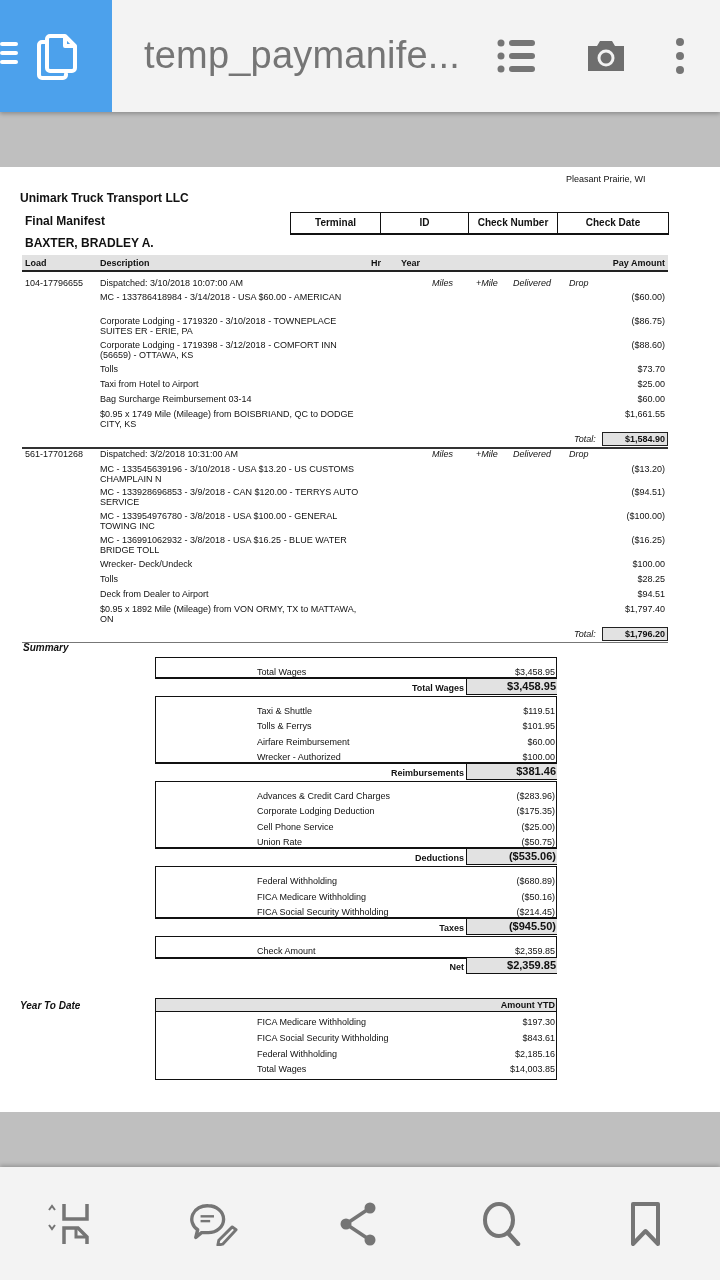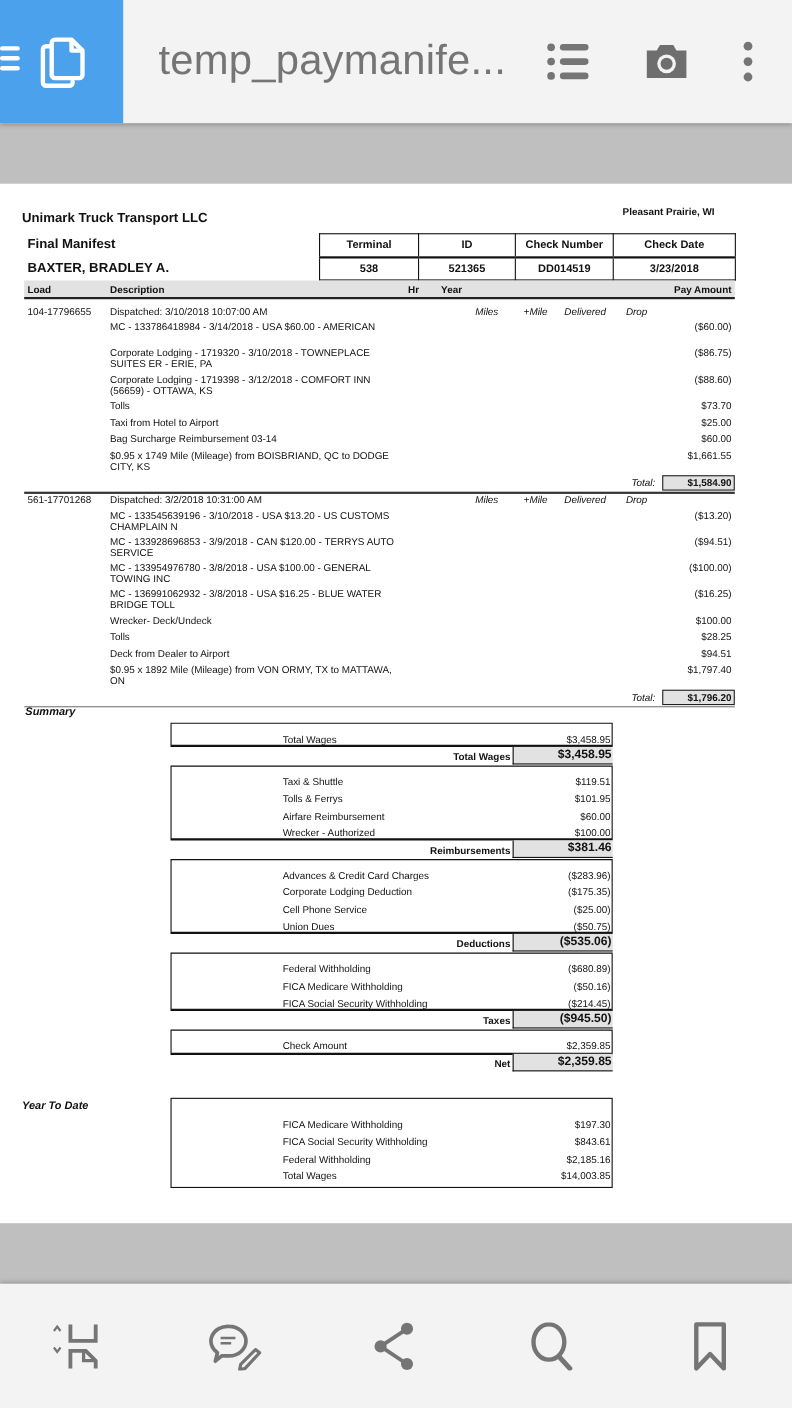--- a/index.html
+++ b/index.html
@@ -14,21 +14,21 @@
   .topbar .doc-icon { position: absolute; left: 36px; top: 32px; width: 42px; height: 48px; }
   .topbar .title { position: absolute; left: 144px; top: 34px; font-size: 38px; color: #757575; letter-spacing: 0.2px; }
   .topbar .icon-btn { position: absolute; top: 32px; width: 48px; height: 48px; display: flex; align-items: center; justify-content: center; }
 
   
   .page { position: absolute; left: 0; top: 167px; width: 720px; height: 945px; background: #fff; }
   .doc { position: absolute; left: 0; top: 0; width: 720px; height: 945px; font-size: 9px; color: #111; }
   .abs { position: absolute; white-space: nowrap; }
 
   .company { left: 20px; top: 24px; font-size: 12px; font-weight: bold; }
-  .location { left: 566px; top: 20px; font-size: 9px; font-weight: bold; }
+  .location { left: 566px; top: 7px; font-size: 9px; font-weight: normal; }
   .manifest { left: 25px; top: 47px; font-size: 12px; font-weight: bold; }
   .driver { left: 25px; top: 69px; font-size: 12px; font-weight: bold; }
 
   table.hdr { position: absolute; left: 290px; top: 45px; border-collapse: collapse; }
   table.hdr td { border: 1px solid #111; height: 21px; text-align: center; font-size: 10px; font-weight: bold; }
   table.hdr tr:first-child td { border-bottom-width: 2px; }
 
   .colhead { position: absolute; left: 22px; top: 88px; width: 646px; height: 17px; background: #e2e2e2; border-bottom: 2px solid #222; font-weight: bold; font-size: 9px; }
   .colhead span { position: absolute; top: 3px; }
 
@@ -109,26 +109,20 @@
       <div class="abs manifest">Final Manifest</div>
       <div class="abs driver">BAXTER, BRADLEY A.</div>
 
       <table class="hdr">
         <tbody>
             <tr>
           <td style="width:90px">Terminal</td>
           <td style="width:88px">ID</td>
           <td style="width:89px">Check Number</td>
           <td style="width:111px">Check Date</td>
-        </tr>
-        <tr>
-          <td>538</td>
-          <td>521365</td>
-          <td>DD014519</td>
-          <td>3/23/2018</td>
         </tr>
       </tbody>
         </table>
 
       <div class="colhead">
         <span style="left:3px">Load</span>
         <span style="left:78px">Description</span>
         <span style="left:349px">Hr</span>
         <span style="left:379px">Year</span>
         <span style="right:3px">Pay Amount</span>
@@ -214,21 +208,21 @@
       <div class="sumrow-label" style="left:314px;top:601px">Reimbursements</div>
       <div class="sumrow-box" style="top:597px">$381.46</div>
 
       <div class="box" style="top:614px;height:68px">
         <div class="item" style="top:9px">Advances &amp; Credit Card Charges</div>
         <div class="val" style="top:9px">($283.96)</div>
         <div class="item" style="top:24px">Corporate Lodging Deduction</div>
         <div class="val" style="top:24px">($175.35)</div>
         <div class="item" style="top:40px">Cell Phone Service</div>
         <div class="val" style="top:40px">($25.00)</div>
-        <div class="item" style="top:55px">Union Dues</div>
+        <div class="item" style="top:55px">Union Rate</div>
         <div class="val" style="top:55px">($50.75)</div>
       </div>
       <div class="sumrow-label" style="left:314px;top:686px">Deductions</div>
       <div class="sumrow-box" style="top:682px">($535.06)</div>
 
       <div class="box" style="top:699px;height:53px">
         <div class="item" style="top:9px">Federal Withholding</div>
         <div class="val" style="top:9px">($680.89)</div>
         <div class="item" style="top:25px">FICA Medicare Withholding</div>
         <div class="val" style="top:25px">($50.16)</div>
@@ -240,20 +234,21 @@
 
       <div class="box" style="top:769px;height:23px">
         <div class="item" style="top:9px">Check Amount</div>
         <div class="val" style="top:9px">$2,359.85</div>
       </div>
       <div class="sumrow-label" style="left:314px;top:795px">Net</div>
       <div class="sumrow-box" style="top:791px">$2,359.85</div>
 
       <div class="section-title" style="left:20px;top:833px">Year To Date</div>
       <div class="ytd">
+        <div class="head">Amount YTD</div>
         <div class="abs" style="left:101px;top:18px;font-size:9px">FICA Medicare Withholding</div>
         <div class="abs" style="right:1px;top:18px;font-size:9px">$197.30</div>
         <div class="abs" style="left:101px;top:34px;font-size:9px">FICA Social Security Withholding</div>
         <div class="abs" style="right:1px;top:34px;font-size:9px">$843.61</div>
         <div class="abs" style="left:101px;top:50px;font-size:9px">Federal Withholding</div>
         <div class="abs" style="right:1px;top:50px;font-size:9px">$2,185.16</div>
         <div class="abs" style="left:101px;top:65px;font-size:9px">Total Wages</div>
         <div class="abs" style="right:1px;top:65px;font-size:9px">$14,003.85</div>
       </div>
     </div>

